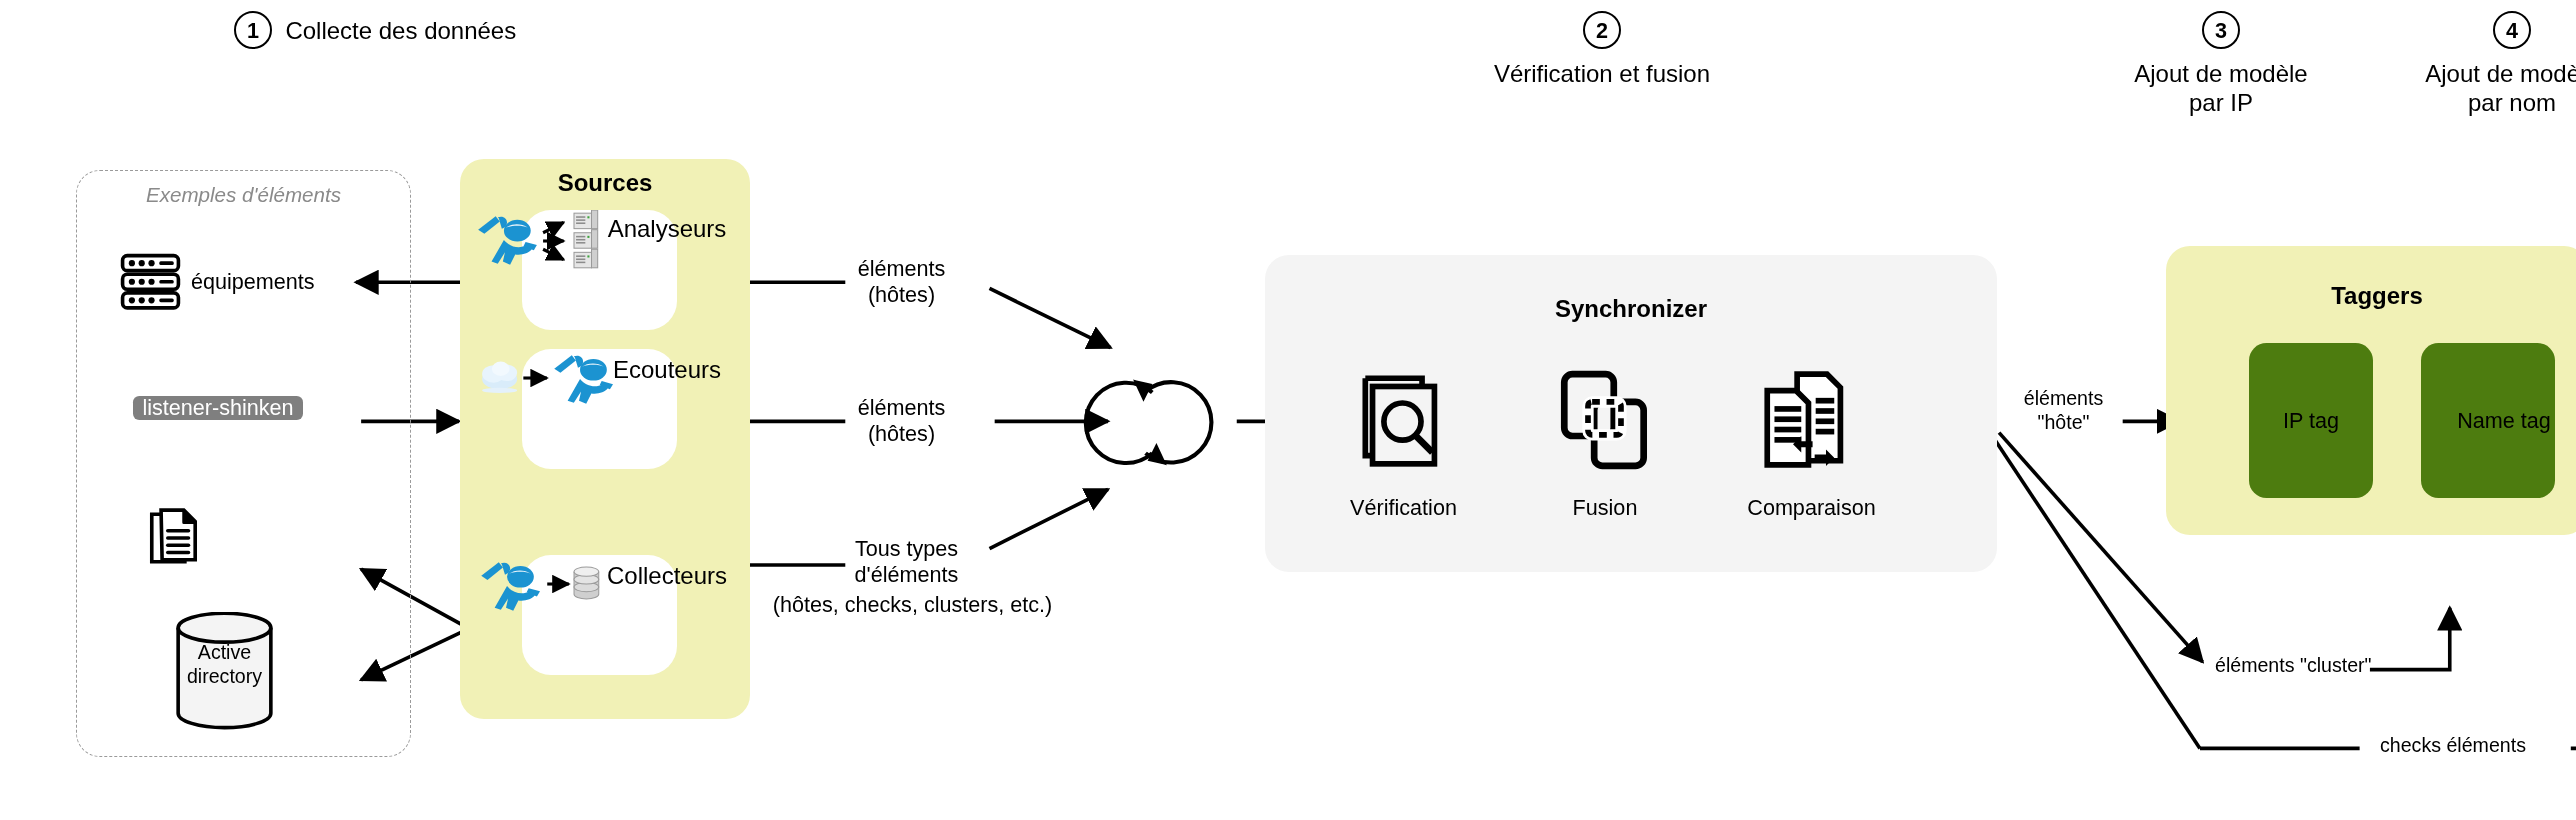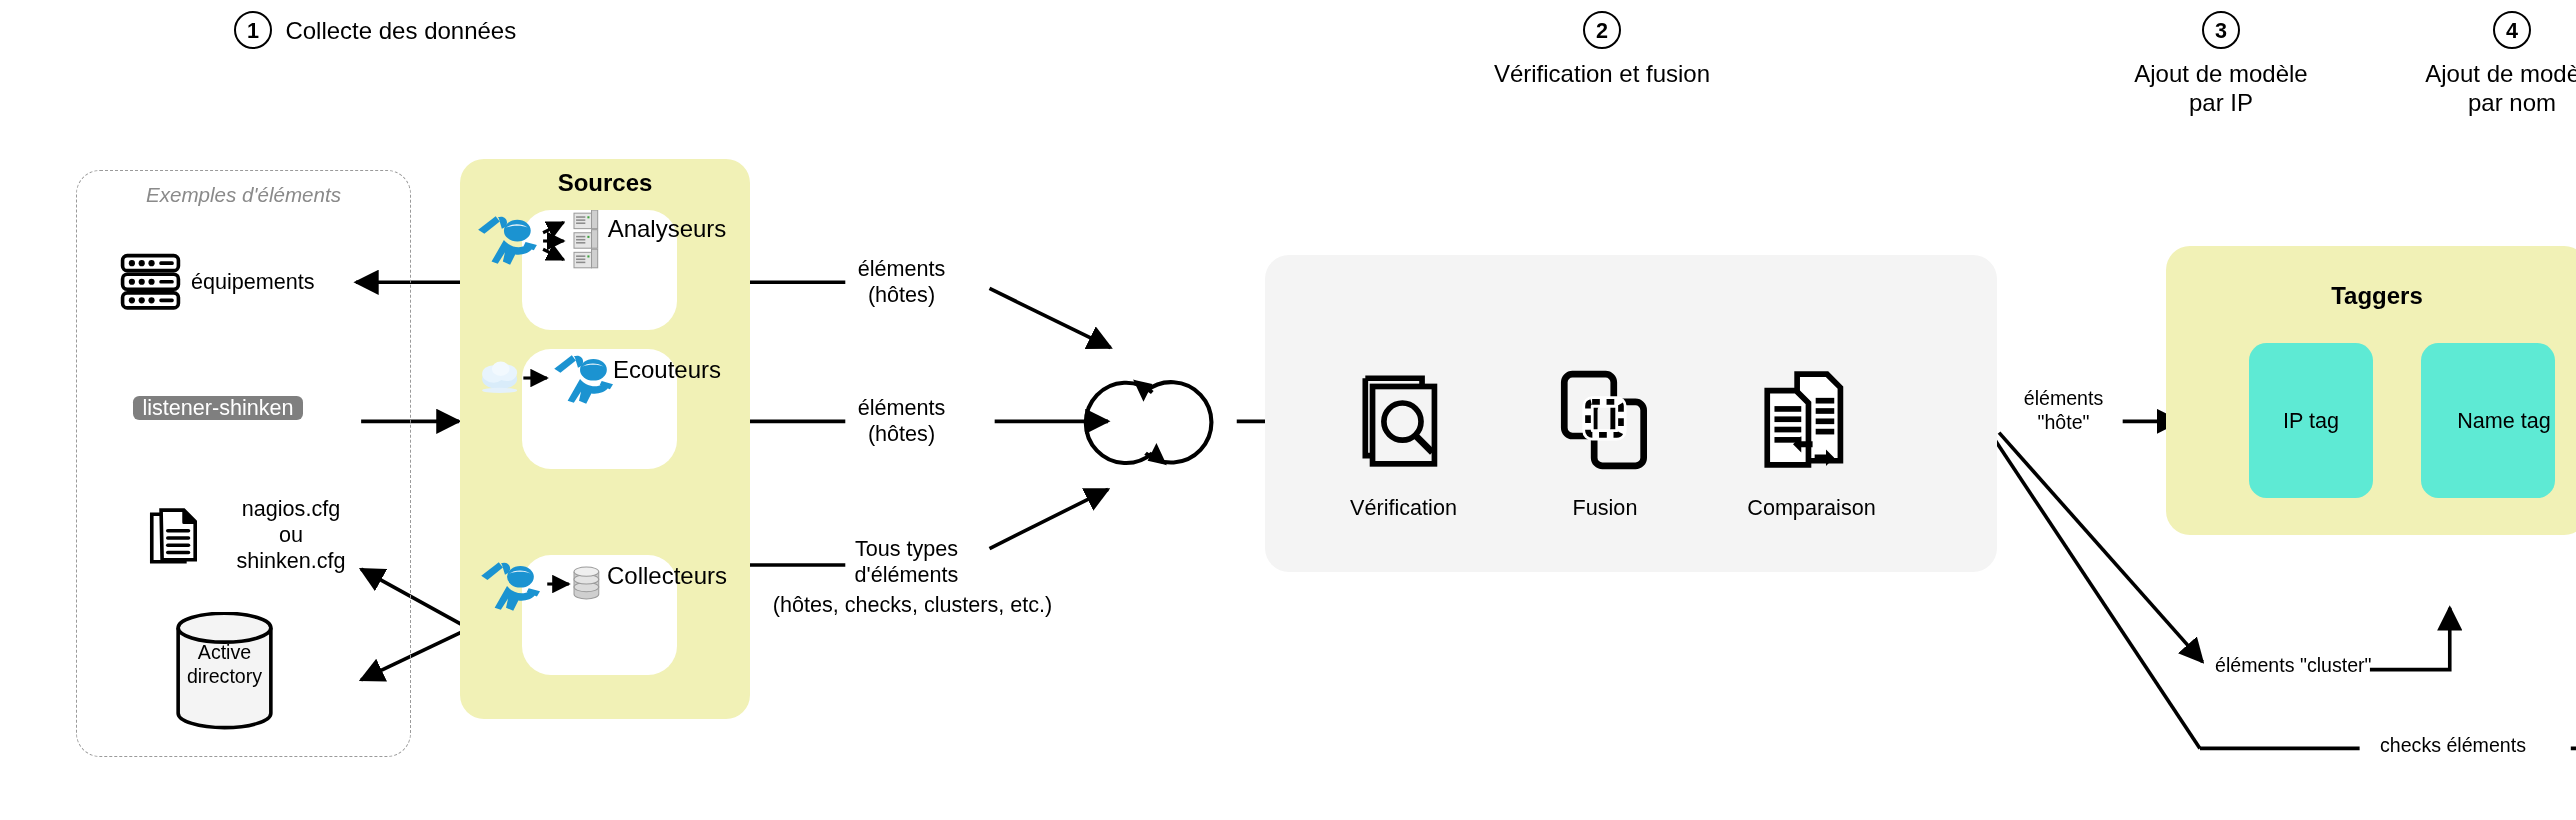--- a/index.html
+++ b/index.html
@@ -36,21 +36,21 @@
 
   
   .card {
     position:absolute; background:#fff; border-radius:29px;
     display:flex; flex-direction:row; align-items:flex-start; justify-content:center;
   }
   .card-label { font-size:24px; text-align:center; }
   .card-art { display:flex; align-items:center; justify-content:center; }
 
   .tagcard {
-    position:absolute; background:#5eead4; border-radius:17.5px;
+    position:absolute; background:#4d7c0f; border-radius:17.5px;
     display:flex; align-items:center; justify-content:center;
     font-size:21.6px;
   }
 
   
   .txt { position:absolute; font-size:21.6px; line-height:1.2; white-space:pre-line; }
   .txt-c { text-align:center; }
   .txt-l { text-align:left; }
 
   .pill {
@@ -195,23 +195,20 @@
       </g>
       <path d="M69,6 v24 h22" fill="#000" stroke="#000" stroke-width="6" stroke-linejoin="round"></path>
       <g stroke="#000" stroke-width="7" stroke-linecap="round">
         <path d="M38,46 h40"></path>
           <path d="M38,60 h40"></path>
           <path d="M38,74 h40"></path>
           <path d="M38,88 h40"></path>
       </g>
     </svg>
   </div>
-  <div class="txt txt-c" style="left:206px; top:496px; width:170px;">nagios.cfg
-ou
-shinken.cfg</div>
 
   <div style="position:absolute; left:173px; top:612px;">
     <svg class="icon-svg" width="103" height="120" viewBox="0 0 200 232">
       <path d="M10,30 v166 a90,28 0 0 0 180,0 v-166" fill="#f4f4f4" stroke="#000" stroke-width="7"></path>
       <ellipse cx="100" cy="30" rx="90" ry="28" fill="#f4f4f4" stroke="#000" stroke-width="7"></ellipse>
     </svg>
   </div>
   <div class="txt txt-c" style="left:173px; top:641px; width:103px; font-size:19.6px;">Active
 directory</div>
 
@@ -330,20 +327,21 @@
 
   <div class="txt txt-c" style="left:824px; top:256px; width:155px;">éléments
 (hôtes)</div>
   <div class="txt txt-c" style="left:824px; top:395px; width:155px;">éléments
 (hôtes)</div>
   <div class="txt txt-c" style="left:824px; top:536px; width:165px;">Tous types
 d'éléments</div>
   <div class="txt txt-c" style="left:732px; top:592px; width:361px;">(hôtes, checks, clusters, etc.)</div>
 
   <div class="panel panel-gray" style="left:1265px; top:255px; width:732px; height:317px;"></div>
+  <div class="panel-title" style="left:1265px; top:295px; width:732px;">Synchronizer</div>
 
   <div style="position:absolute; left:1355px; top:371px;">
     <svg class="icon-svg" width="98" height="98" viewBox="0 0 190 190">
       <g fill="none" stroke="#000" stroke-width="11">
         <path d="M20,14 h110 v16"></path>
         <rect x="34" y="30" width="120" height="150"></rect>
         <path d="M20,14 v150 h14"></path>
         <circle cx="92" cy="98" r="36"></circle>
         <path d="M118,126 L150,158" stroke-width="13"></path>
       </g>

